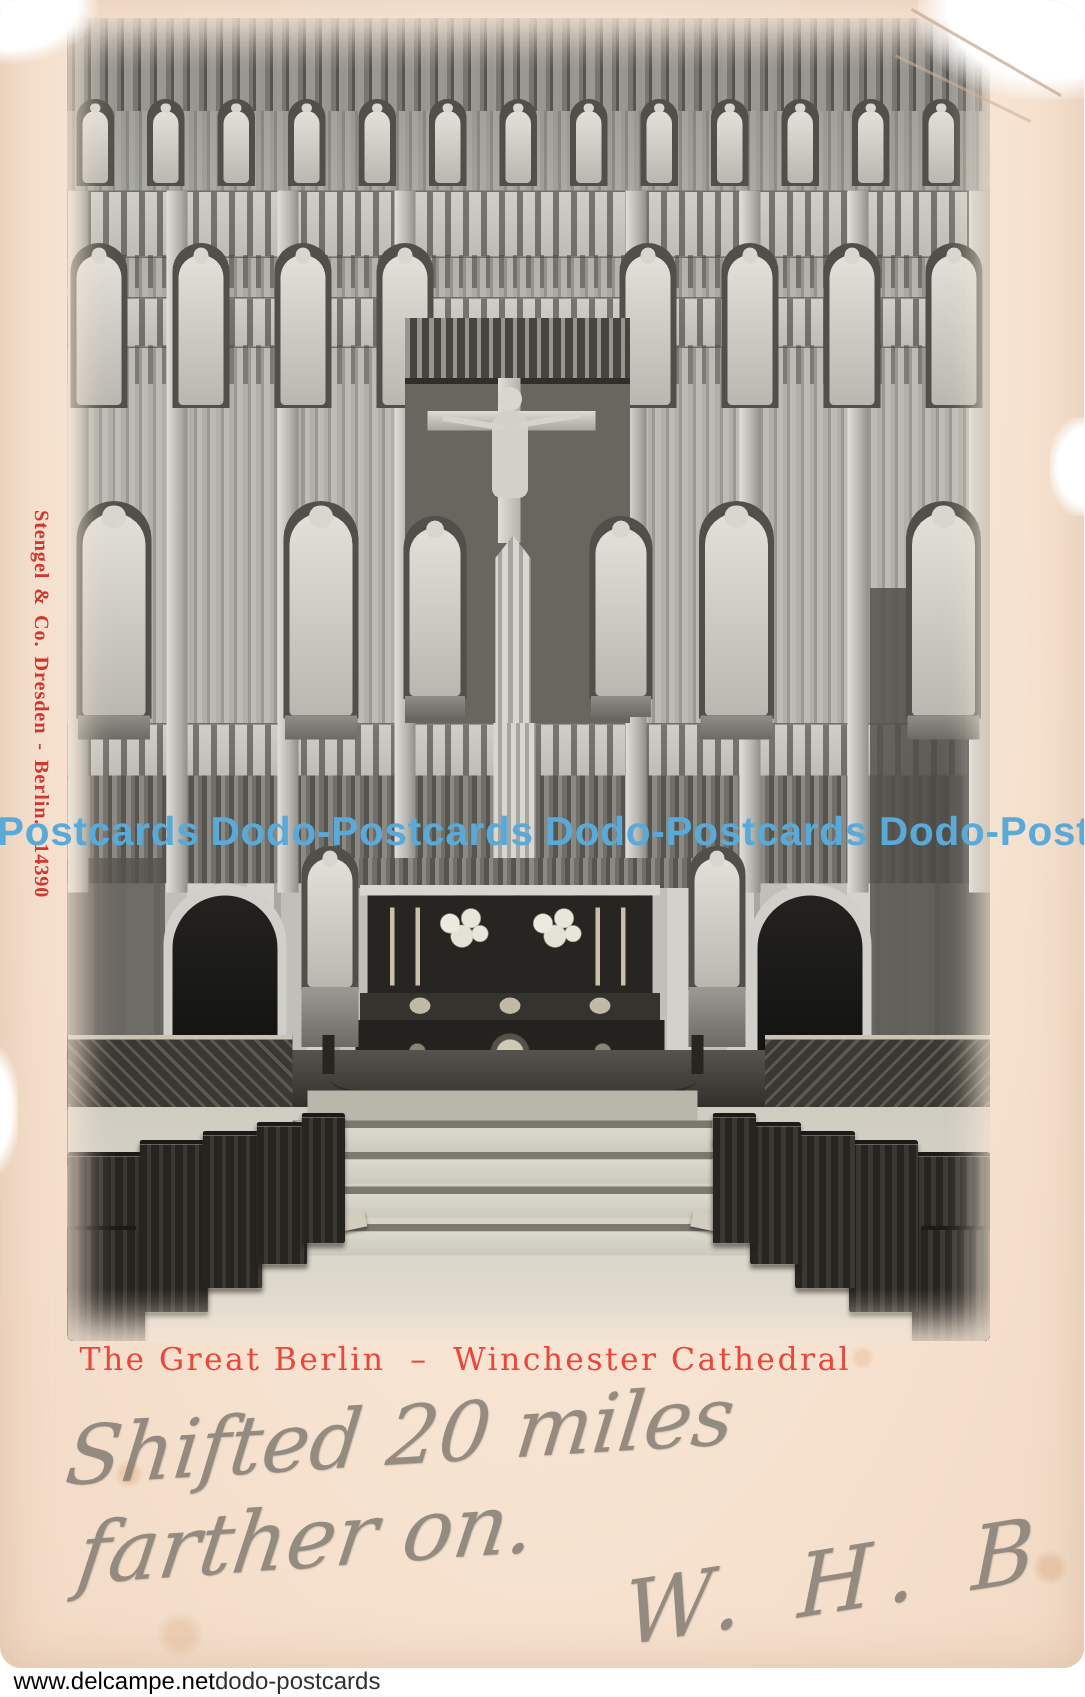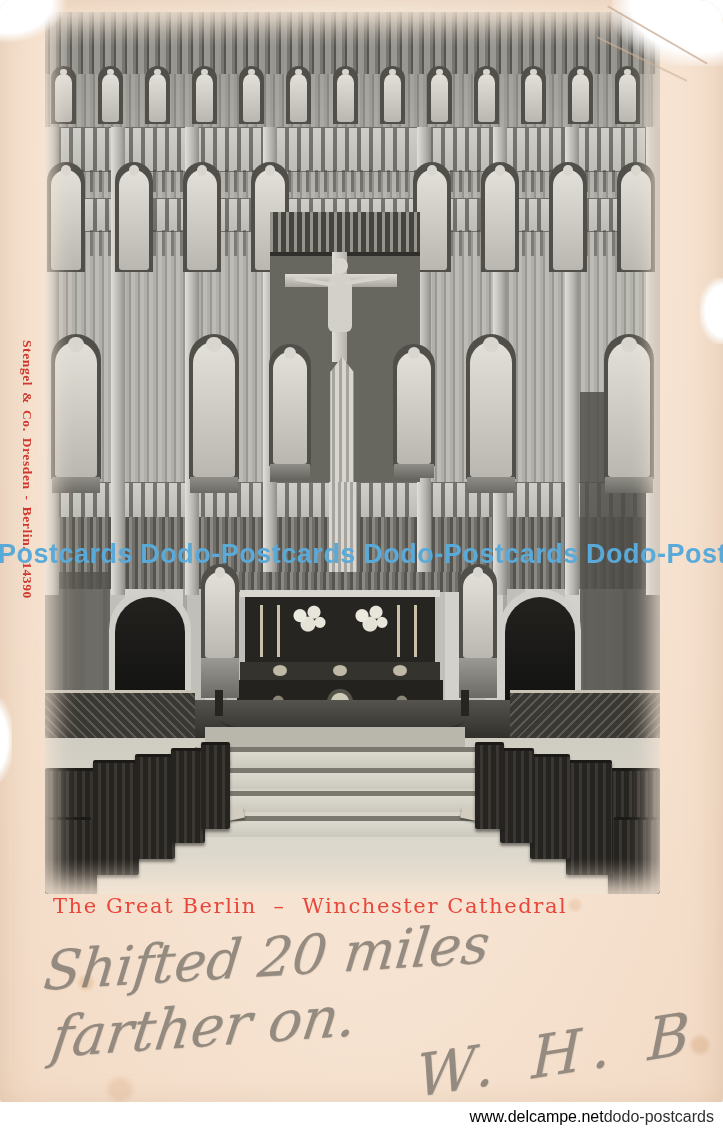--- a/index.html
+++ b/index.html
@@ -40,22 +40,22 @@
   .caption-loc{position:absolute;left:524px;top:889px;font-family:"DejaVu Serif",serif;
     font-size:27px;letter-spacing:1.5px;color:var(--caption-red);}
   .hw{position:absolute;font-family:"DejaVu Serif",serif;font-style:italic;
     color:var(--pencil);opacity:.8;white-space:nowrap;
     text-shadow:.5px .5px 1px rgba(110,104,96,.45);}
   .hw1{left:44px;top:926px;font-size:54px;transform:rotate(-3.5deg) skewX(-10deg);}
   .hw2{left:52px;top:994px;font-size:56px;transform:rotate(-4deg) skewX(-12deg);}
   .hw3{left:415px;top:1020px;font-size:58px;letter-spacing:10px;
        transform:rotate(-9deg) skewX(-10deg);}
   .wear{position:absolute;pointer-events:none;}
-  .footer{position:absolute;left:0;bottom:0;width:723px;height:29px;background:#fff;
-    display:flex;justify-content:flex-end;align-items:center;padding:0 9px;
+  .footer{position:absolute;left:0;bottom:0;width:723px;height:19px;background:#fff;
+    display:flex;justify-content:flex-start;align-items:center;padding:0 9px;
     box-sizing:border-box;font-size:16px;}
   .footer .f-left{color:#000;}
   .footer .f-right{color:#2f2f2f;}
 </style>
 </head>
 <body>
 
 <div class="page">
   <div class="postcard">
 

